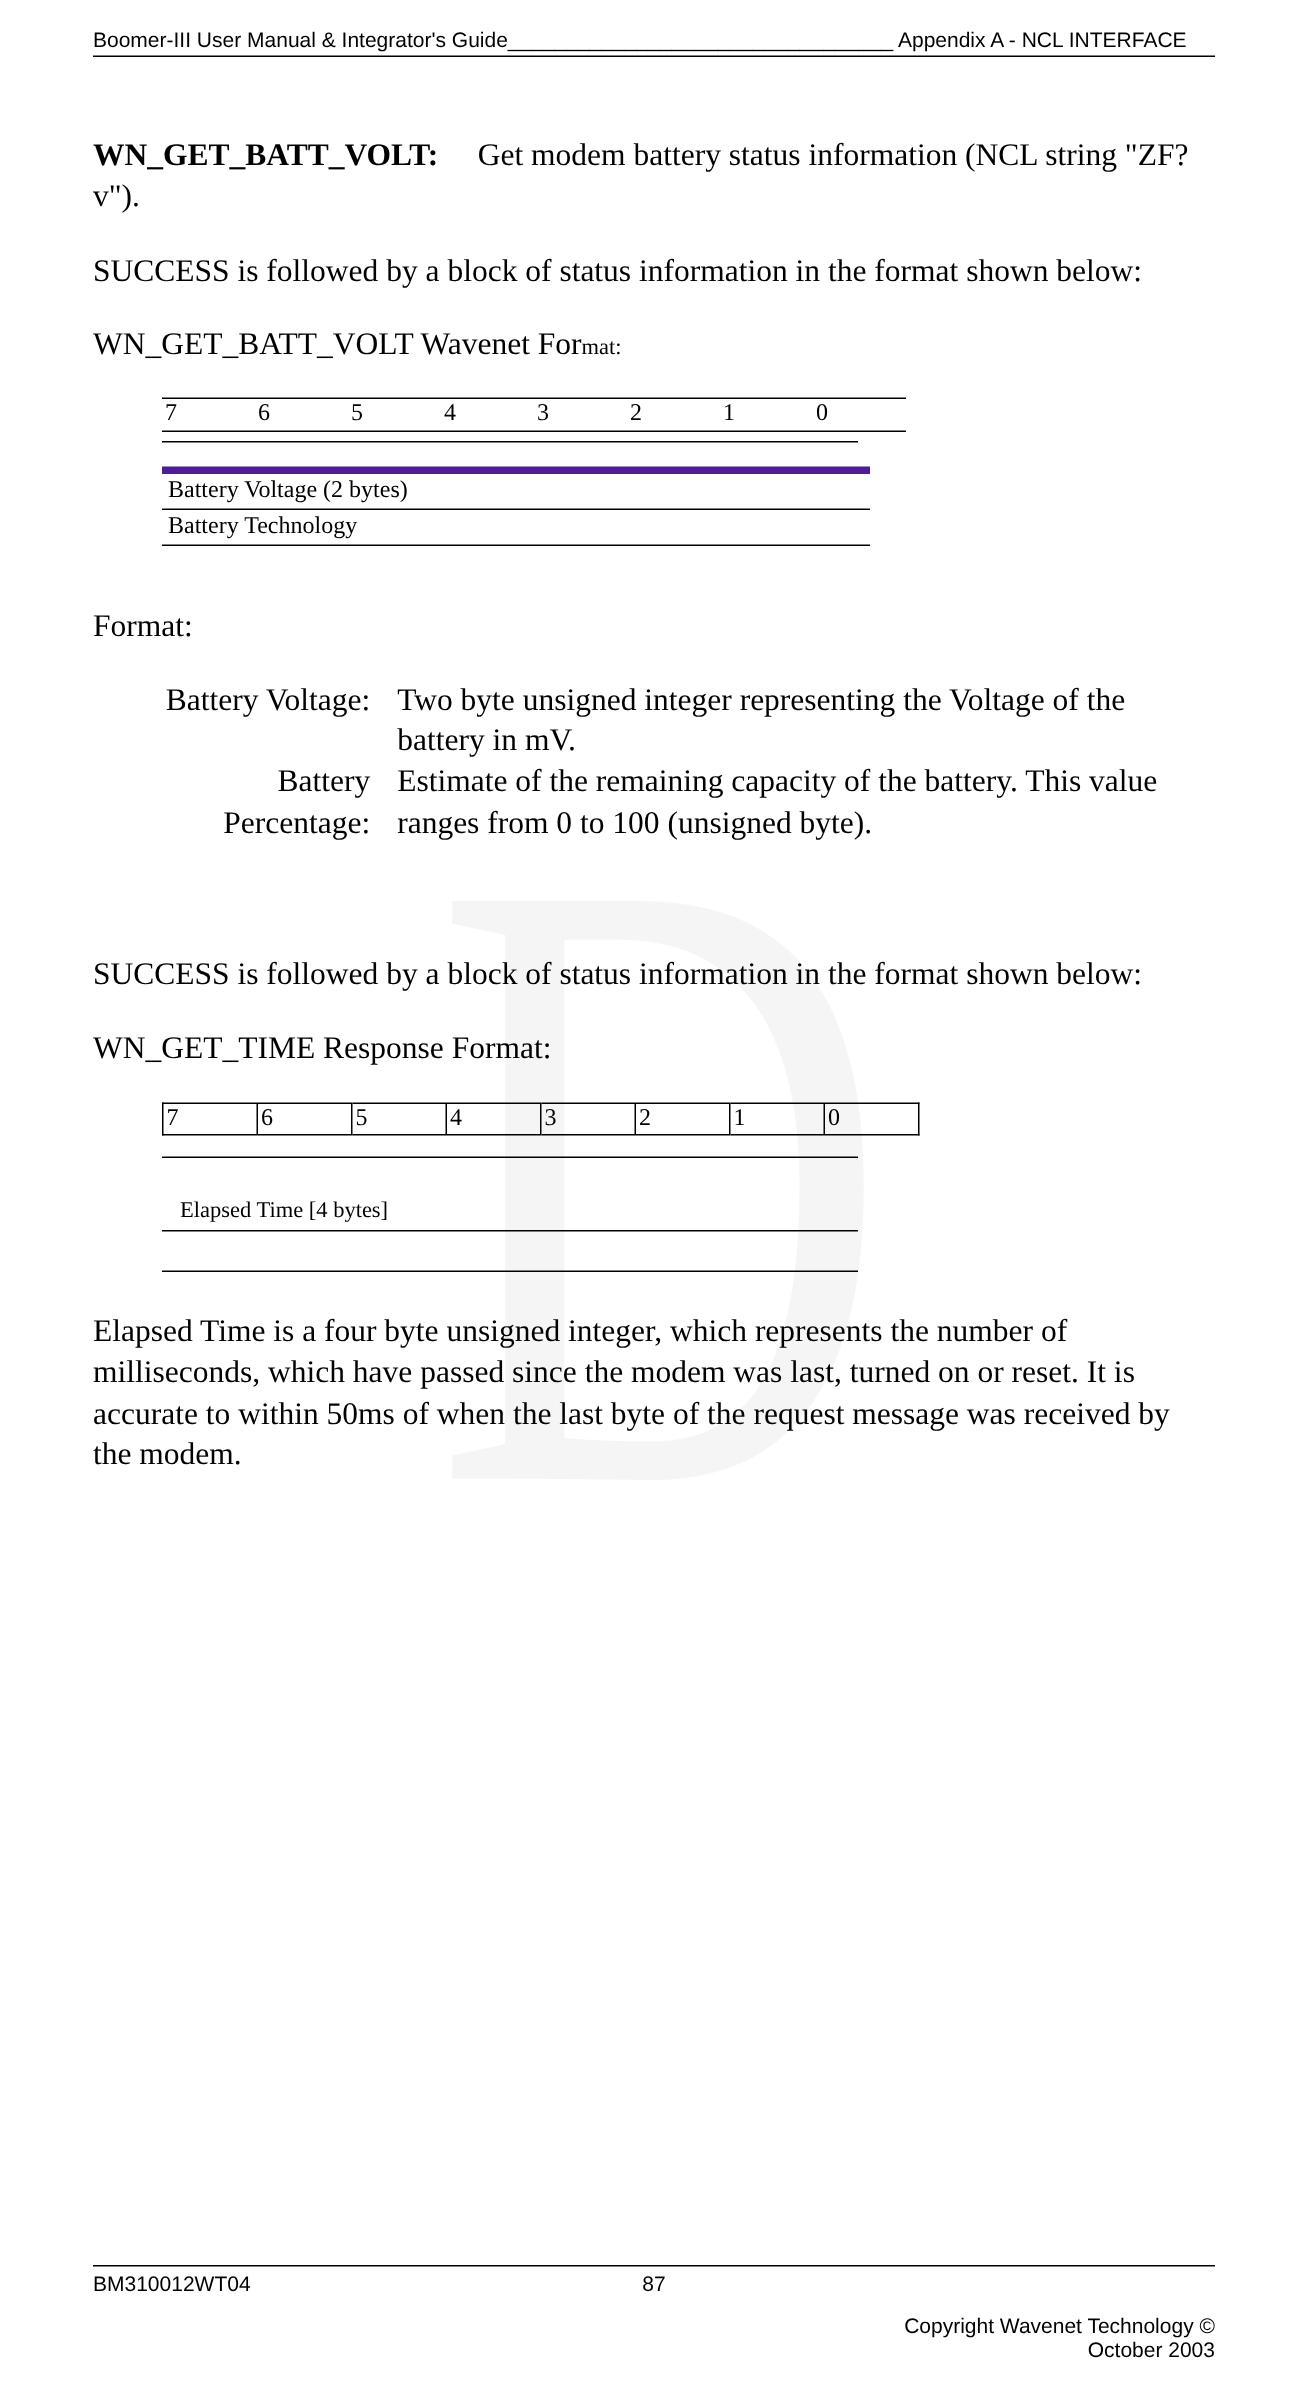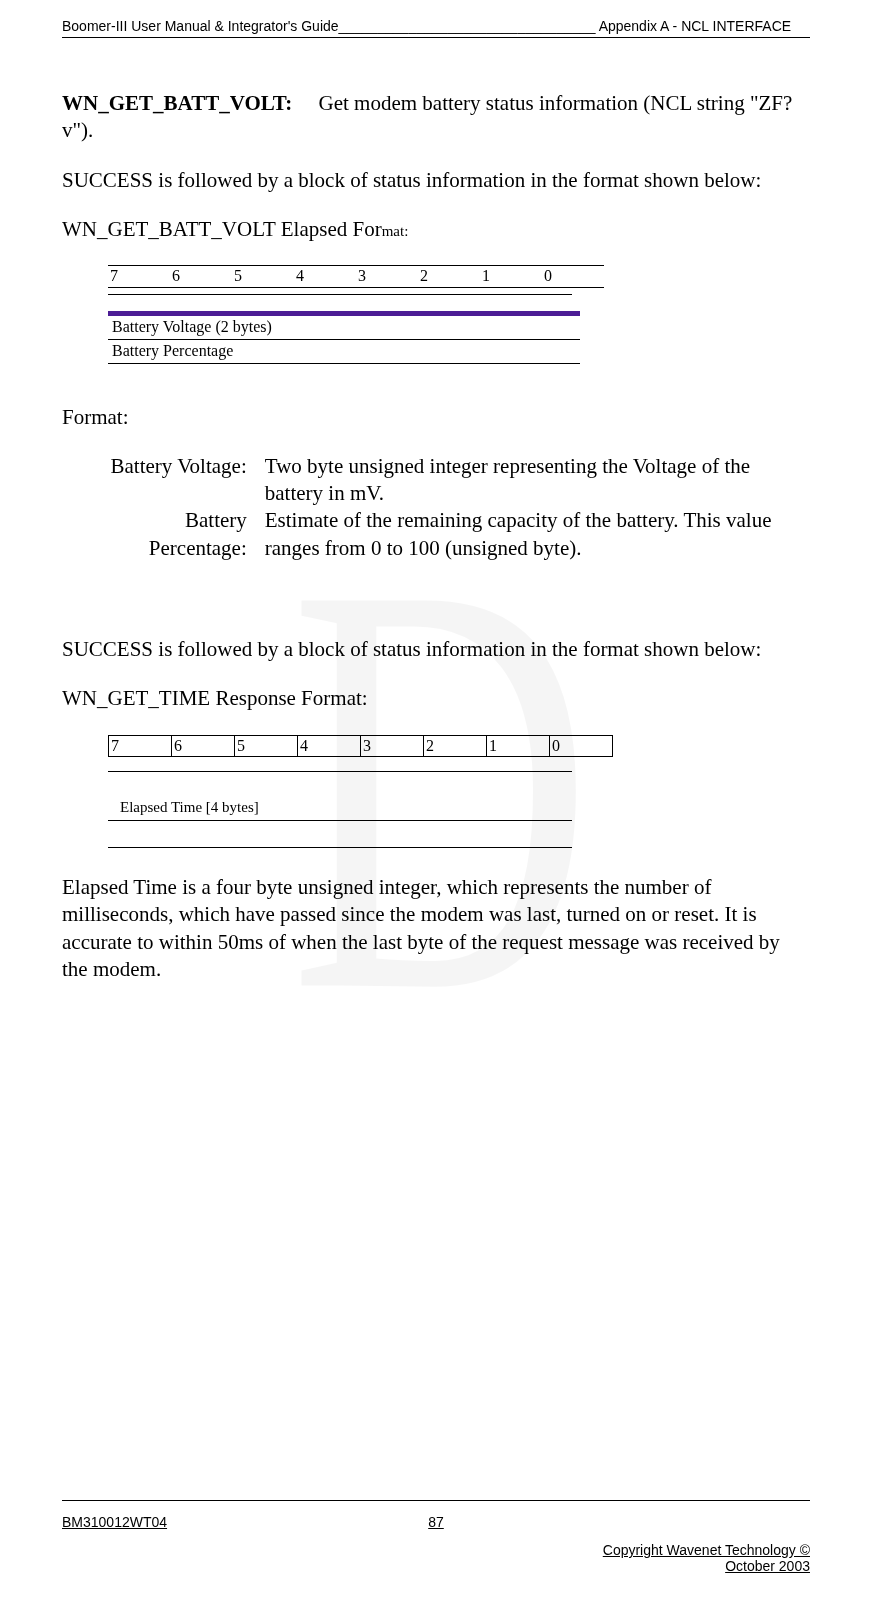--- a/index.html
+++ b/index.html
@@ -104,24 +104,23 @@
   .gap-med { height: 26px; }
   .gap-lg { height: 40px; }
   .footer {
     position: absolute;
     bottom: 30px;
     left: 62px;
     right: 62px;
     font-family: Arial, Helvetica, sans-serif;
     font-size: 14px;
     border-top: 1px solid #000;
-    padding-top: 13px;
+    padding-top: 3px;
     display: flex;
     z-index: 2;
-    text-decoration: underline;
   }
   .footer-left { flex: 1; text-align: left; }
   .footer-center { flex: 1; text-align: center; }
   .footer-right { flex: 1; text-align: right; margin-top: 28px; }
 </style>
 </head>
 <body>
 
 <div class="page">
   <div class="watermark">
@@ -136,40 +135,40 @@
 
     <div class="para">
       <span class="bold">WN_GET_BATT_VOLT:</span>
       &nbsp;&nbsp;&nbsp;
       <span>Get modem battery status information (NCL string "ZF?v").</span>
     </div>
 
     <div class="para">SUCCESS is followed by a block of status information in the format shown below:</div>
 
     <div class="para">
-      <span>WN_GET_BATT_VOLT Elapsed For</span><span class="small">mat:</span>
+      <span>WN_GET_BATT_VOLT Wavenet For</span><span class="small">mat:</span>
     </div>
 
     <table class="bit-table">
       <tbody>
           <tr>
         <td>7</td>
         <td>6</td>
         <td>5</td>
         <td>4</td>
         <td>3</td>
         <td>2</td>
         <td>1</td>
         <td>0</td>
       </tr>
     </tbody>
       </table>
     <div class="blank-row"></div>
     <div class="field-row">Battery Voltage (2 bytes)</div>
-    <div class="field-row" style="border-top:none">Battery Percentage</div>
+    <div class="field-row" style="border-top:none">Battery Technology</div>
 
     <div class="gap-lg"></div>
 
     <div class="para">Format:</div>
 
     <div class="indent def-table">
       <div class="def-row">
         <div class="def-label">Battery Voltage:</div>
         <div class="def-text">Two byte unsigned integer representing the Voltage of the battery in mV.</div>
       </div>

